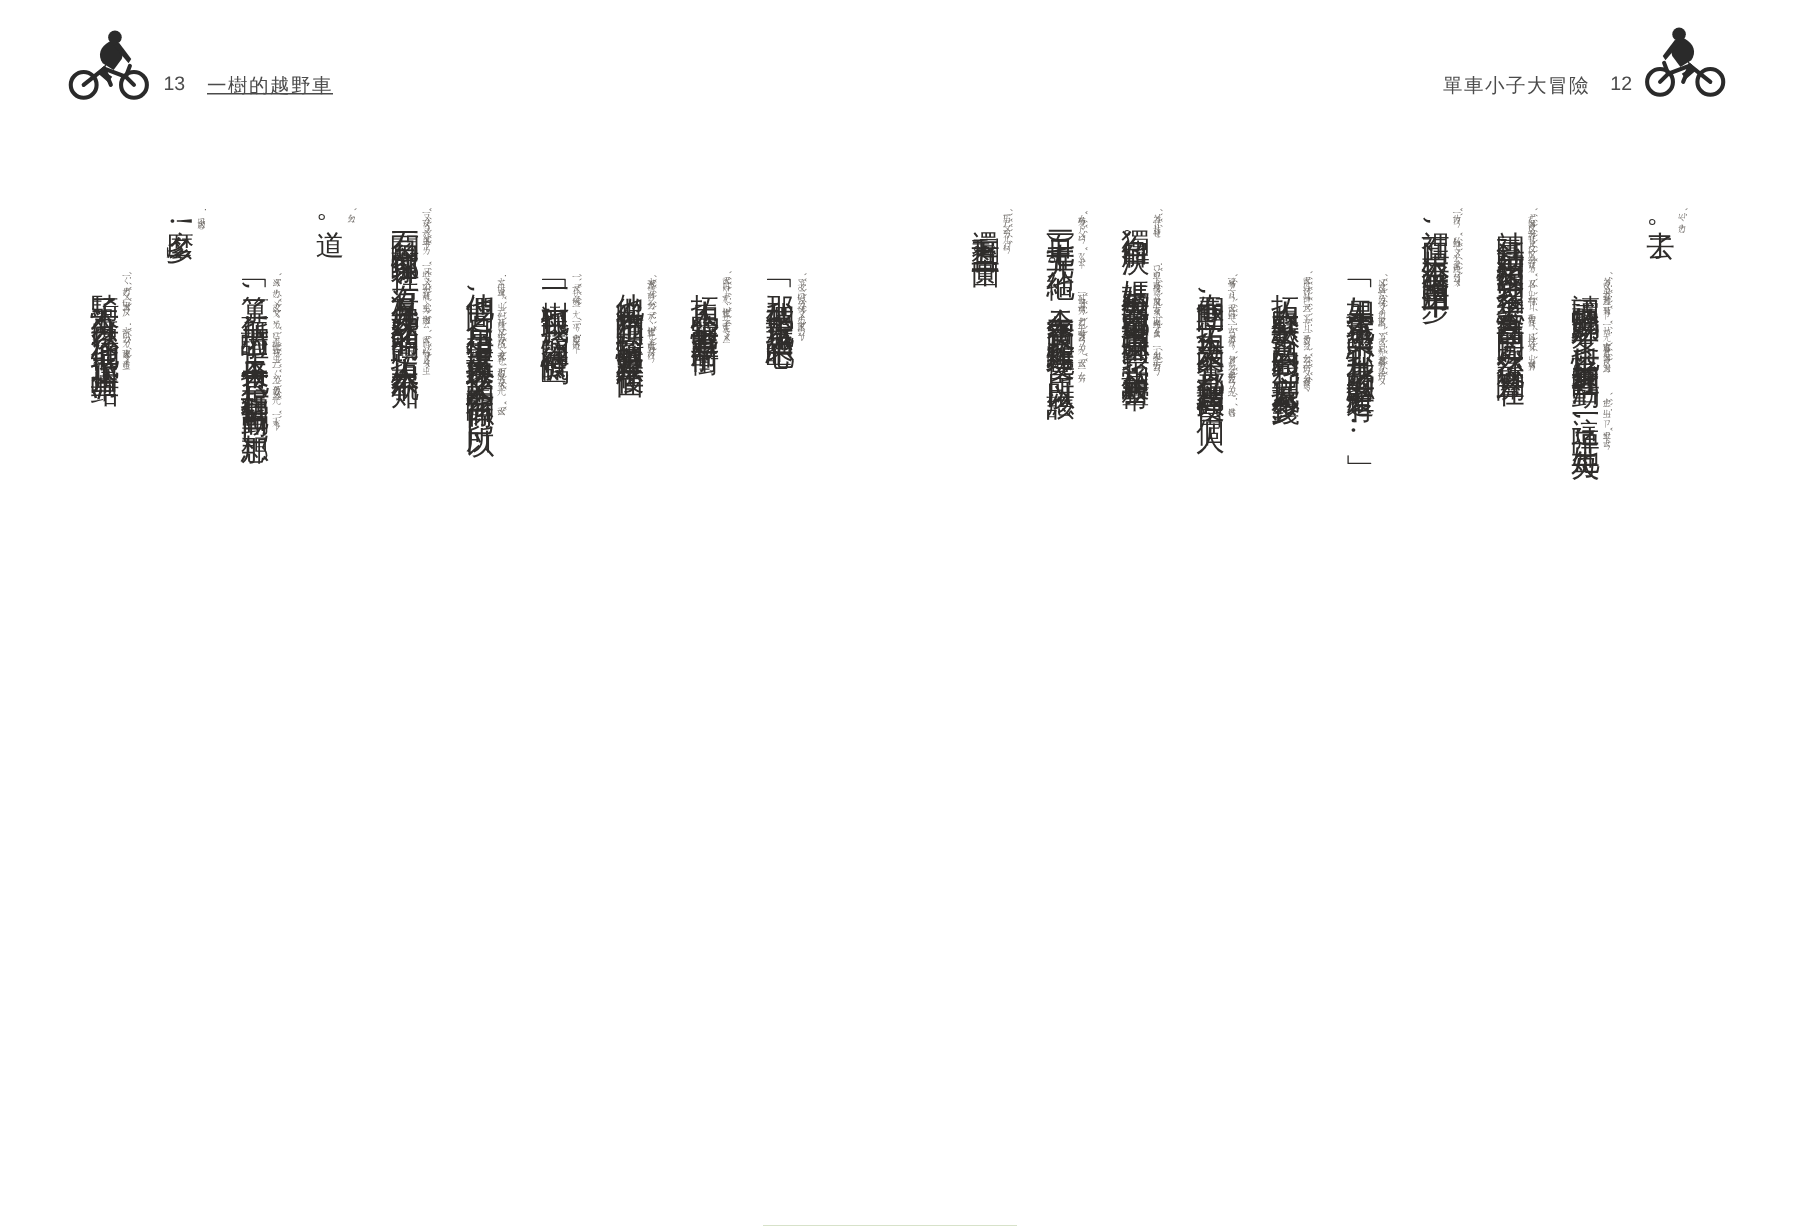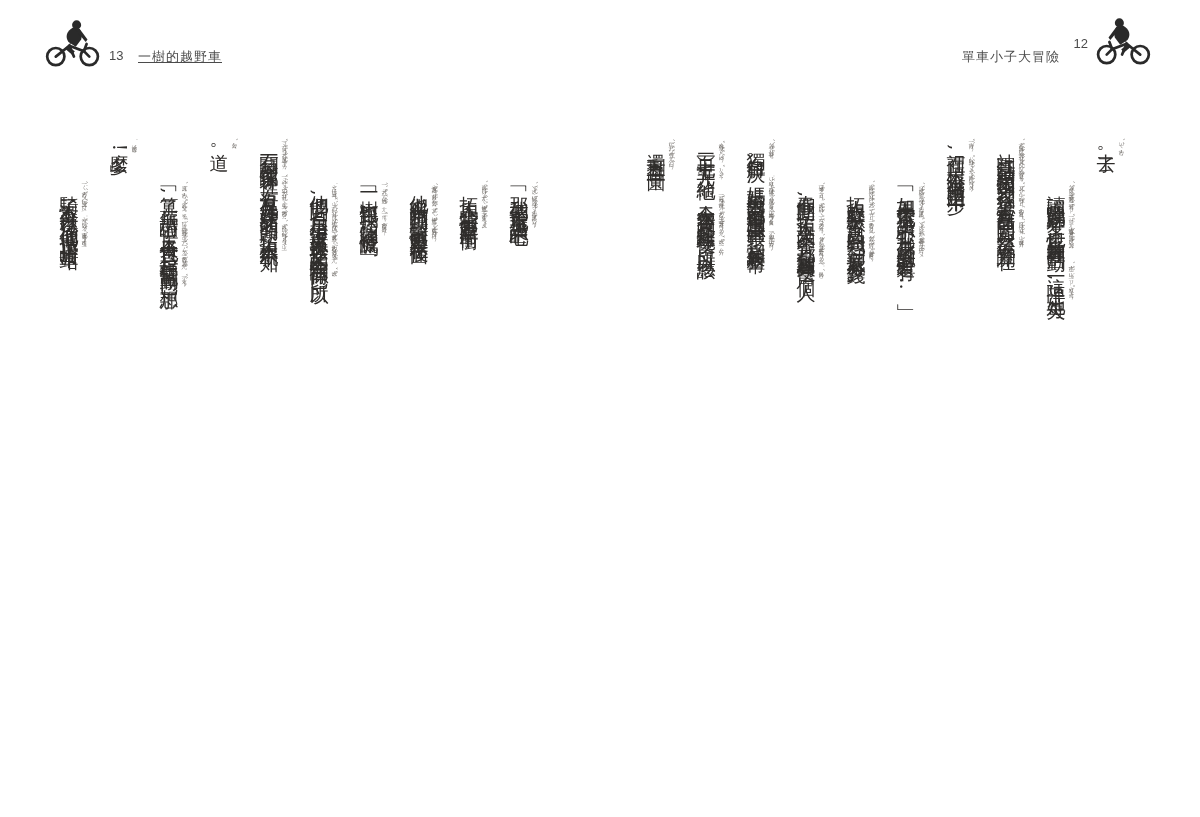--- a/index.html
+++ b/index.html
@@ -62,21 +62,21 @@
         <div class="col"><ruby>有<rt>ㄧㄡˇ</rt></ruby><ruby>關<rt>ㄍㄨㄢ</rt></ruby><ruby>一<rt>ㄧˊ</rt></ruby><ruby>樹<rt>ㄕㄨˋ</rt></ruby><ruby>家<rt>ㄐㄧㄚ</rt></ruby><ruby>住<rt>ㄓㄨˋ</rt></ruby><ruby>哪<rt>ㄋㄚˇ</rt></ruby><ruby>裡<rt>ㄌㄧˇ</rt></ruby><span>?</span><ruby>有<rt>ㄧㄡˇ</rt></ruby><ruby>沒<rt>ㄇㄟˊ</rt></ruby><ruby>有<rt>ㄧㄡˇ</rt></ruby><ruby>兄<rt>ㄒㄩㄥ</rt></ruby><ruby>弟<rt>ㄉㄧˋ</rt></ruby><ruby>姊<rt>ㄐㄧㄝˇ</rt></ruby><ruby>妹<rt>ㄇㄟˋ</rt></ruby><ruby>之<rt>ㄓ</rt></ruby><ruby>類<rt>ㄌㄟˋ</rt></ruby><ruby>的<rt>˙ㄉㄜ</rt></ruby><ruby>問<rt>ㄨㄣˋ</rt></ruby><ruby>題<rt>ㄊㄧˊ</rt></ruby><span>,</span><ruby>拓<rt>ㄊㄨㄛˋ</rt></ruby><ruby>人<rt>ㄖㄣˊ</rt></ruby><ruby>根<rt>ㄍㄣ</rt></ruby><ruby>本<rt>ㄅㄣˇ</rt></ruby><ruby>就<rt>ㄐㄧㄡˋ</rt></ruby><ruby>不<rt>ㄅㄨˋ</rt></ruby><ruby>知<rt>ㄓ</rt></ruby></div>
         <div class="col"><ruby>道<rt>ㄉㄠˋ</rt></ruby><span>。</span></div>
         <div class="col indent"><span>「</span><ruby>算<rt>ㄙㄨㄢˋ</rt></ruby><ruby>了<rt>˙ㄌㄜ</rt></ruby><span>,</span><ruby>無<rt>ㄨˊ</rt></ruby><ruby>所<rt>ㄙㄨㄛˇ</rt></ruby><ruby>謂<rt>ㄨㄟˋ</rt></ruby><ruby>啦<rt>˙ㄌㄚ</rt></ruby><span>!</span><ruby>反<rt>ㄈㄢˇ</rt></ruby><ruby>正<rt>ㄓㄥˋ</rt></ruby><ruby>今<rt>ㄐㄧㄣ</rt></ruby><ruby>天<rt>ㄊㄧㄢ</rt></ruby><ruby>也<rt>ㄧㄝˇ</rt></ruby><ruby>只<rt>ㄓˇ</rt></ruby><ruby>是<rt>ㄕˋ</rt></ruby><ruby>一<rt>ㄧˋ</rt></ruby><ruby>起<rt>ㄑㄧˇ</rt></ruby><ruby>打<rt>ㄉㄚˇ</rt></ruby><ruby>個<rt>˙ㄍㄜ</rt></ruby><ruby>電<rt>ㄉㄧㄢˋ</rt></ruby><ruby>動<rt>ㄉㄨㄥˋ</rt></ruby><ruby>而<rt>ㄦˊ</rt></ruby><ruby>已<rt>ㄧˇ</rt></ruby><span>,</span><ruby>想<rt>ㄒㄧㄤˇ</rt></ruby><ruby>那<rt>ㄋㄚˋ</rt></ruby></div>
         <div class="col"><ruby>麼<rt>˙ㄇㄜ</rt></ruby><ruby>多<rt>ㄉㄨㄛ</rt></ruby><span>!</span><span>」</span></div>
         <div class="col indent"><ruby>騎<rt>ㄑㄧˊ</rt></ruby><ruby>了<rt>˙ㄌㄜ</rt></ruby><ruby>十<rt>ㄕˊ</rt></ruby><ruby>五<rt>ㄨˇ</rt></ruby><ruby>分<rt>ㄈㄣ</rt></ruby><ruby>鐘<rt>ㄓㄨㄥ</rt></ruby><ruby>以<rt>ㄧˇ</rt></ruby><ruby>後<rt>ㄏㄡˋ</rt></ruby><span>,</span><ruby>他<rt>ㄊㄚ</rt></ruby><ruby>們<rt>˙ㄇㄣ</rt></ruby><ruby>抵<rt>ㄉㄧˇ</rt></ruby><ruby>達<rt>ㄉㄚˊ</rt></ruby><ruby>了<rt>˙ㄌㄜ</rt></ruby><ruby>川<rt>ㄔㄨㄢ</rt></ruby><ruby>崎<rt>ㄑㄧˊ</rt></ruby><ruby>車<rt>ㄔㄜ</rt></ruby><ruby>站<rt>ㄓㄢˋ</rt></ruby><span>。</span></div>
       </div>
   </div>
 
   <div class="page page-right">
     <span class="hdr-item" style="right:140px;top:48px;margin-left:10px;">單車小子大冒險</span>
-    <span class="hdr-item hdr-num" style="right:112px;top:36px;">12</span>
+    <span class="hdr-item hdr-num" style="right:112px;top:48px;">12</span>
     <div class="cyclist flip" style="right:48px;top:14px;">
       <svg width="58" height="54" viewBox="0 0 64 56">
         <g fill="none" stroke="#2a2a2a" stroke-width="3" stroke-linecap="round">
           <circle cx="13" cy="43" r="9.5"></circle>
           <circle cx="50" cy="43" r="9.5"></circle>
           <path d="M13 43 L28 31 L44 37 L50 43"></path>
           <path d="M28 31 L33 43"></path>
           <path d="M44 37 L47 29"></path>
         </g>
         <g fill="#2a2a2a">

